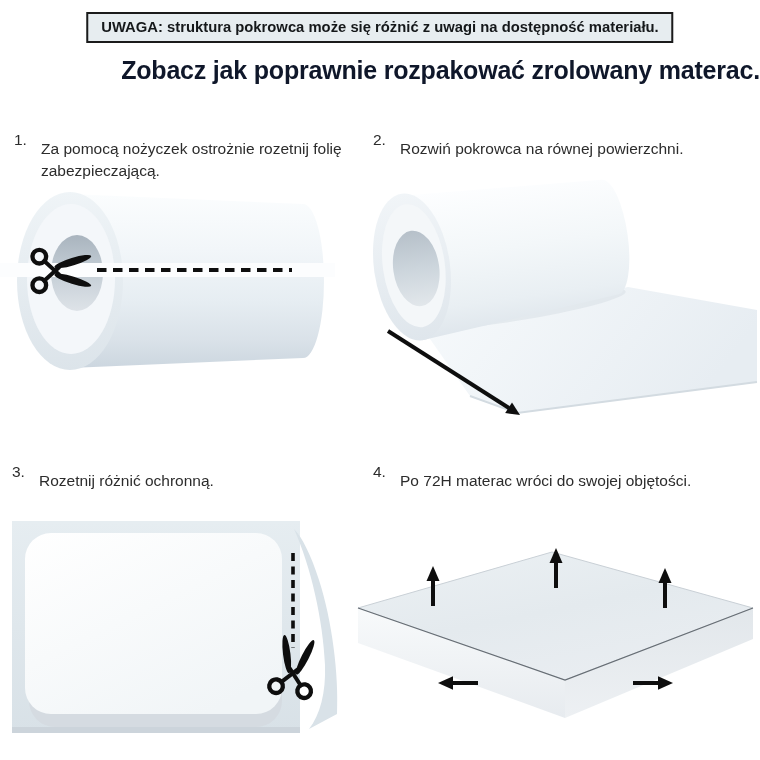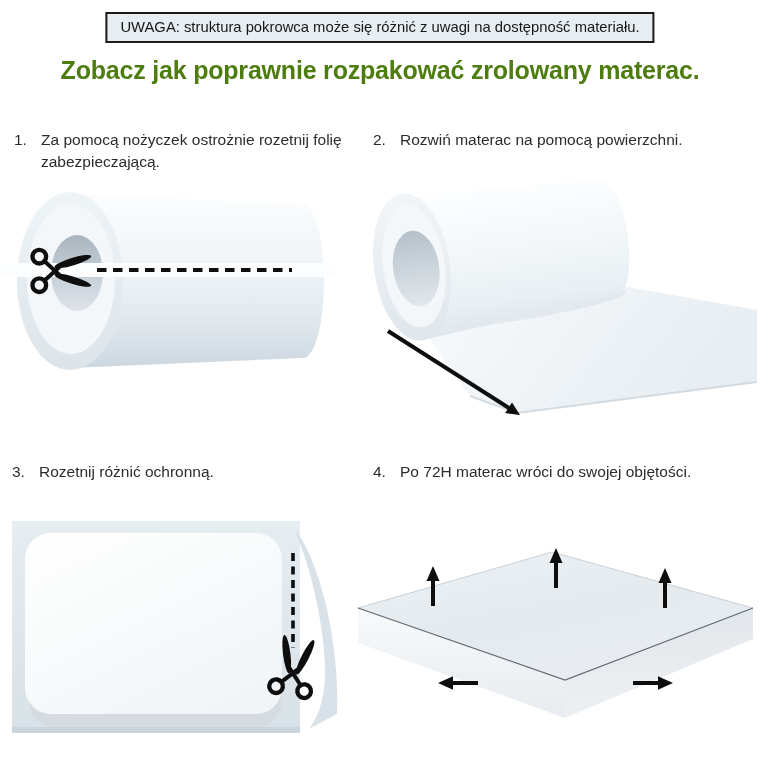--- a/index.html
+++ b/index.html
@@ -4,33 +4,33 @@
 <style>
   html,body { margin:0; padding:0; background:#ffffff; }
   .page {
     position:relative; width:760px; height:760px; overflow:hidden;
     background:#ffffff; font-family:"Liberation Sans", sans-serif;
   }
   .banner {
     position:absolute; top:12px; left:50%; transform:translateX(-50%);
     background:#e7edf0; border:2px solid #1b1b1b;
     padding:5px 13px 6px 13px; white-space:nowrap;
-    font-size:14.8px; font-weight:normal; color:#15181a; letter-spacing:0px;
+    font-size:14.8px; font-weight:bold; color:#15181a; letter-spacing:0px;
   }
   .heading {
     position:absolute; top:56px; left:0; width:100%; margin:0;
-    text-align:center; font-size:25px; font-weight:bold; color:#4d7c0f;
+    text-align:right; font-size:25px; font-weight:bold; color:#0f172a;
     letter-spacing:-0.2px;
   }
   .step {
     position:absolute; display:flex; align-items:flex-start;
     font-size:15.5px; line-height:22px; color:#2c2c2c;
   }
   .step .num { flex:0 0 27px; }
-  .step .txt { flex:1 1 auto; }
+  .step .txt { flex:1 1 auto;margin-top:9px; }
   .s1 { left:14px;  top:129px; width:332px; }
   .s2 { left:373px; top:129px; width:384px; }
   .s3 { left:12px;  top:461px; width:332px; }
   .s4 { left:373px; top:461px; width:384px; }
   .figure { position:absolute; display:block; }
   .fig1 { left:0px;   top:188px; }
   .fig2 { left:360px; top:163px; }
   .fig3 { left:5px;   top:515px; }
   .fig4 { left:356px; top:540px; }
 </style>
@@ -44,21 +44,21 @@
   </div>
 
   <h1 class="heading">Zobacz jak poprawnie rozpakować zrolowany materac.</h1>
 
   <div class="step s1">
     <span class="num">1.</span>
     <span class="txt">Za pomocą nożyczek ostrożnie rozetnij folię zabezpieczającą.</span>
   </div>
   <div class="step s2">
     <span class="num">2.</span>
-    <span class="txt">Rozwiń materac na pomocą powierzchni.</span>
+    <span class="txt">Rozwiń pokrowca na równej powierzchni.</span>
   </div>
   <div class="step s3">
     <span class="num">3.</span>
     <span class="txt">Rozetnij różnić ochronną.</span>
   </div>
   <div class="step s4">
     <span class="num">4.</span>
     <span class="txt">Po 72H materac wróci do swojej objętości.</span>
   </div>
 

